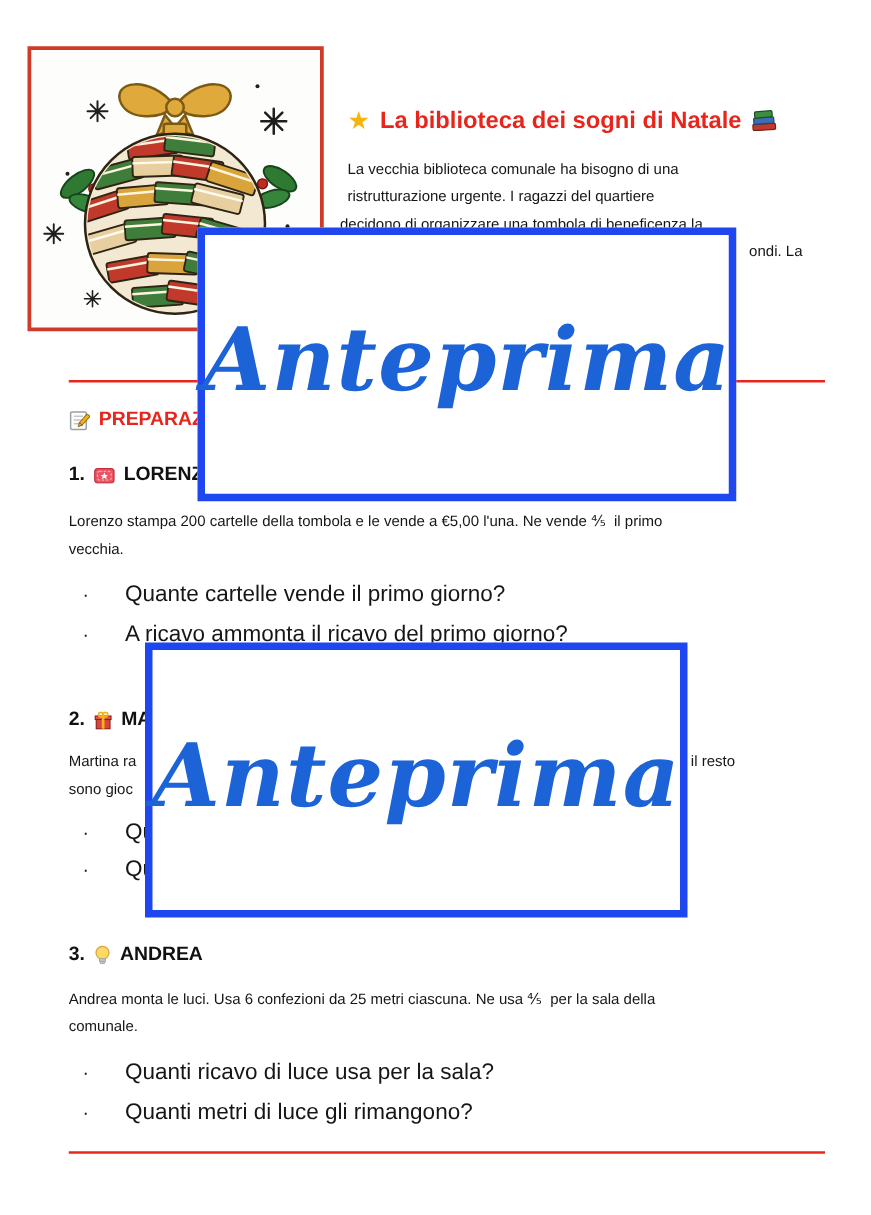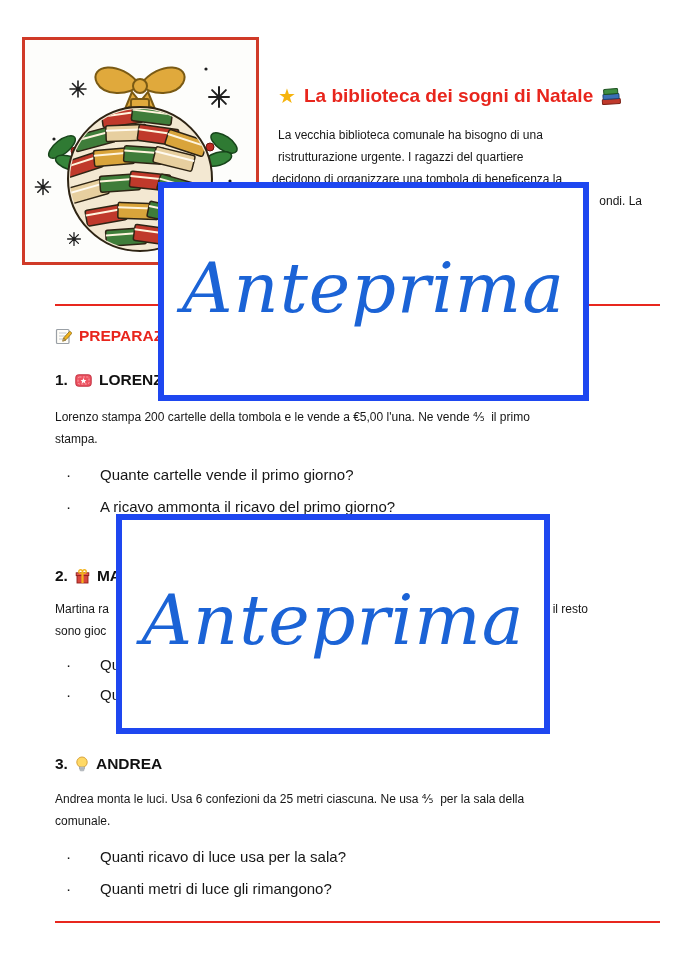--- a/index.html
+++ b/index.html
@@ -12,32 +12,32 @@
   .b { font-weight:normal; }
   .divider { position:absolute; left:55px; width:605px; height:1.5px; background:#e8271e; }
   .title-row { position:absolute; left:278px; top:84px; display:flex; align-items:center; gap:8px;
                font-weight:bold; font-size:19px; color:#e8251c; white-space:nowrap; }
   .sec-h { position:absolute; left:55px; display:flex; align-items:center; gap:7px;
            font-weight:bold; font-size:15.5px; line-height:20px; color:#111; white-space:nowrap; }
   .prep-h { color:#e8251c; }
   .icon { display:inline-flex; align-items:center; justify-content:center; }
   .bullet { position:absolute; left:66px; display:flex; align-items:baseline; }
   .bullet .dot { width:34px; font-size:15.5px; line-height:22px; }
-  .bullet .btext { font-size:15px; line-height:22px; white-space:nowrap; }
+  .bullet .btext { font-size:18px; line-height:22px; white-space:nowrap; }
   .illu {
     position:absolute; left:22px; top:37px; width:237px; height:228px; box-sizing:border-box;
     border:3px solid #d03a28; background:#fdfdfb; display:flex; align-items:center; justify-content:center;
     z-index:1;
   }
   .wm {
     position:absolute; box-sizing:border-box; background:#ffffff; border:6px solid #1e47f0;
     display:flex; align-items:center; justify-content:center; z-index:10;
   }
   .wm .wm-text {
-    font-family:"DejaVu Serif","Liberation Serif",serif; font-style:italic; font-weight:normal;
+    font-family:"DejaVu Serif","Liberation Serif",serif; font-style:italic; font-weight:bold;
     font-size:70px; letter-spacing:1px; color:#1b63d6; transform:translateY(-4px);
   }
   .frag-right { text-align:right; }
 </style>
 </head>
 <body>
 
 <div id="page">
 
   <div class="illu">
@@ -226,21 +226,21 @@
     <span class="icon">
       <svg width="17" height="13" viewBox="0 0 17 13">
         <rect x="0.8" y="0.8" width="15.4" height="11.4" rx="2.5" fill="#ee5361" stroke="#c03140"></rect>
         <rect x="3" y="3" width="11" height="7" rx="1.5" fill="none" stroke="#f9a2aa" stroke-width="1" stroke-dasharray="2 1.4"></rect>
         <polygon points="8.5,4 9.4,6 11.4,6.1 9.9,7.4 10.4,9.4 8.5,8.2 6.6,9.4 7.1,7.4 5.6,6.1 7.6,6" fill="#ffffff"></polygon>
       </svg>
     </span>
     <span>LORENZ</span>
   </div>
   <div class="abs line" style="left:55px; top:406px;">Lorenzo stampa 200 cartelle della tombola e le vende a €5,00 l'una. Ne vende ⅘&nbsp; il primo</div>
-  <div class="abs line" style="left:55px; top:428px;">stampa.</div>
+  <div class="abs line" style="left:55px; top:428px;">vecchia.</div>
   <div class="bullet" style="top:464px;">
     <span class="dot">·</span>
     <span class="btext">Quante cartelle vende il primo giorno?</span>
   </div>
   <div class="bullet" style="top:496px;">
     <span class="dot">·</span>
     <span class="btext">A ricavo ammonta il ricavo del primo giorno?</span>
   </div>
 
   <div class="sec-h" style="top:566px;">

